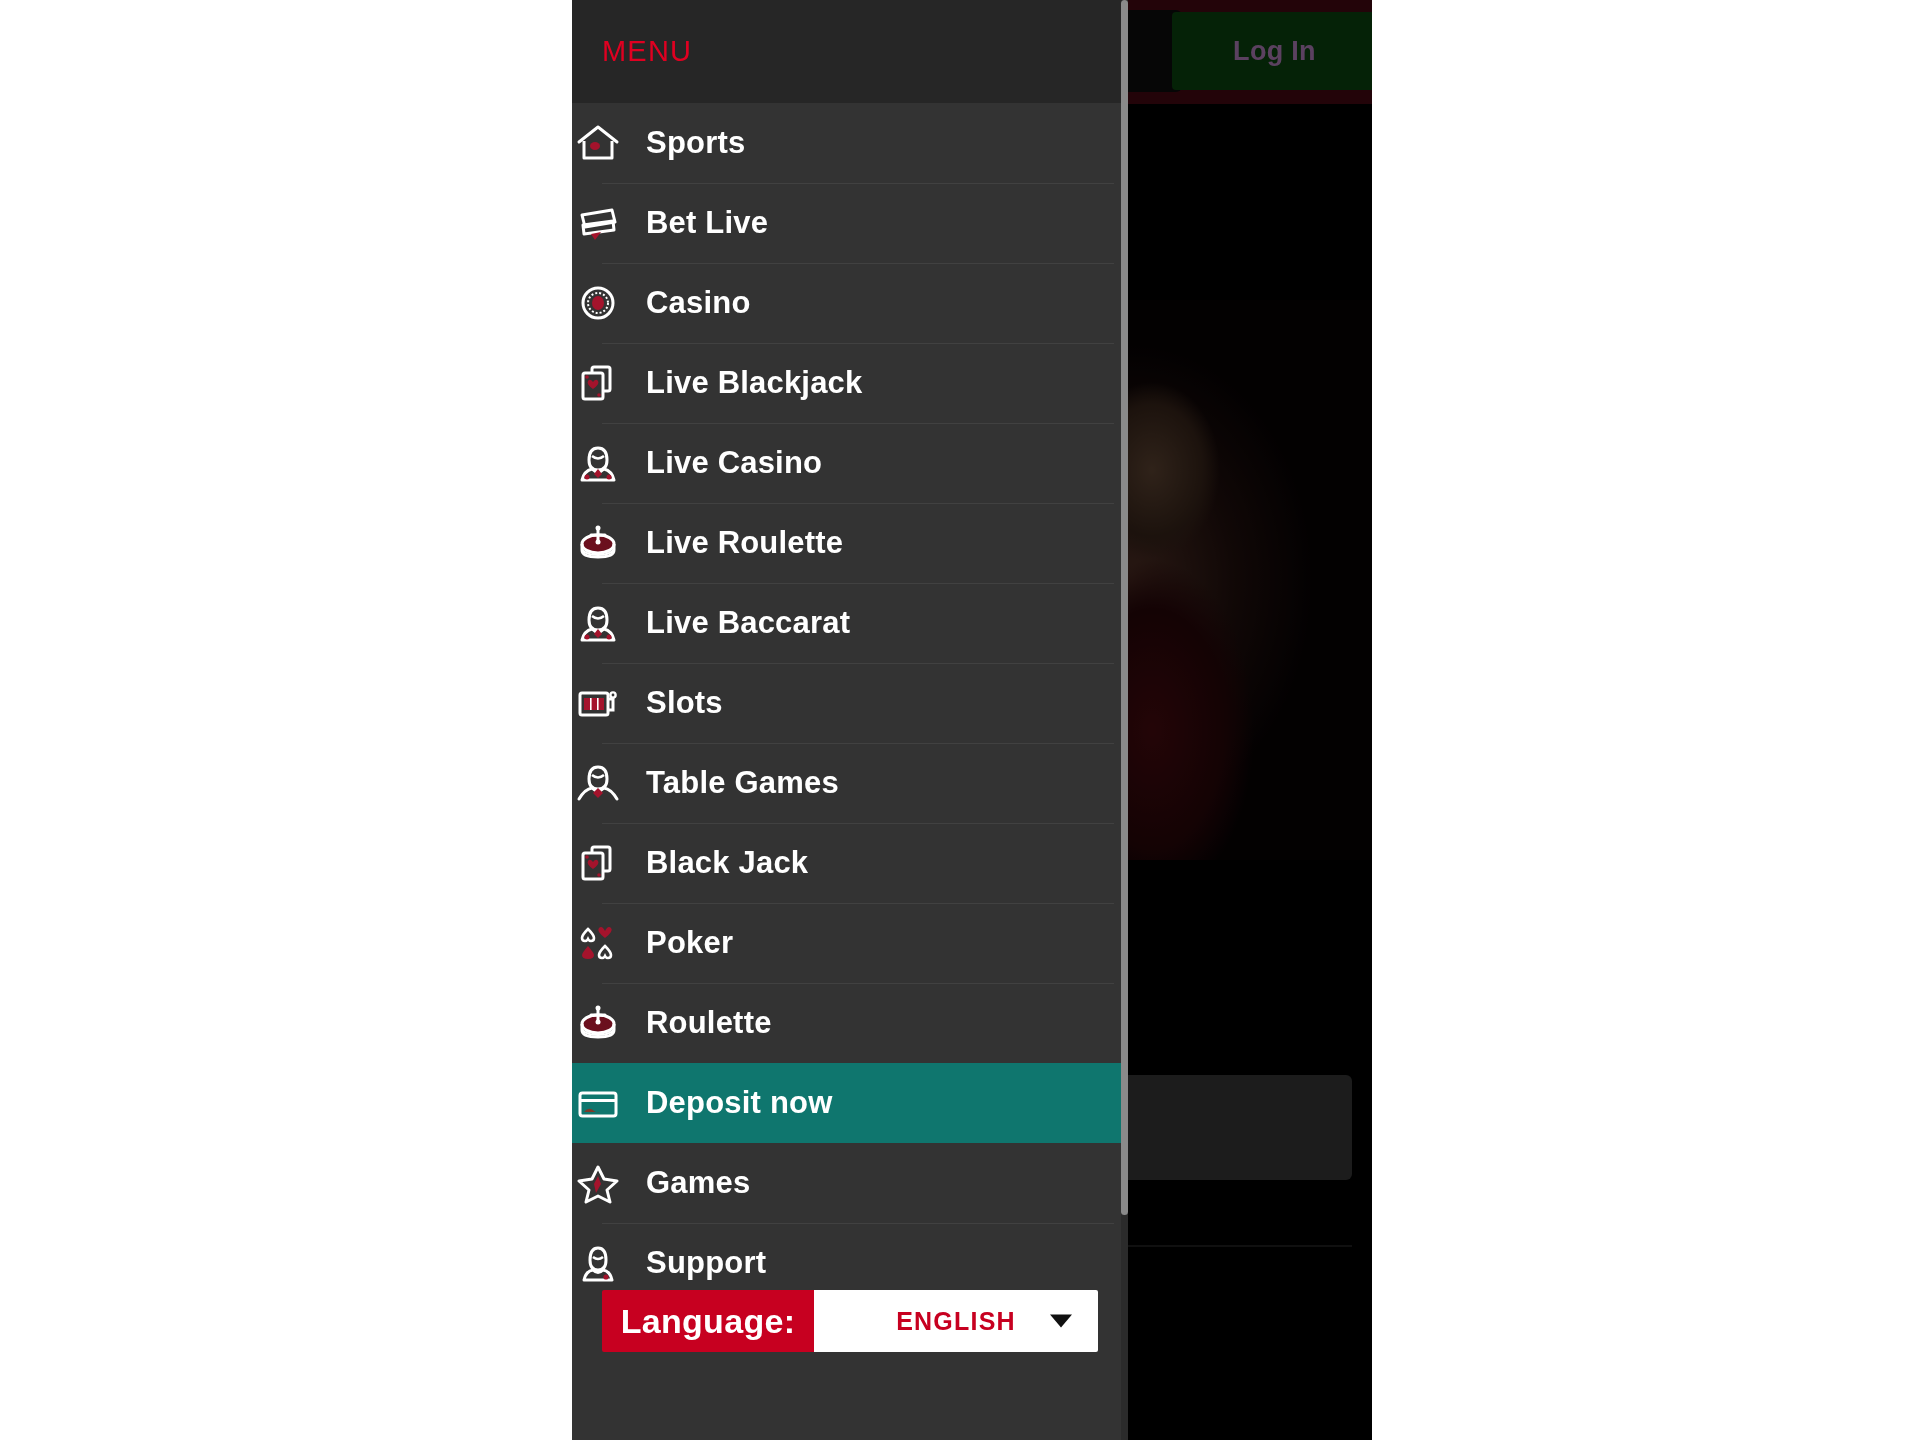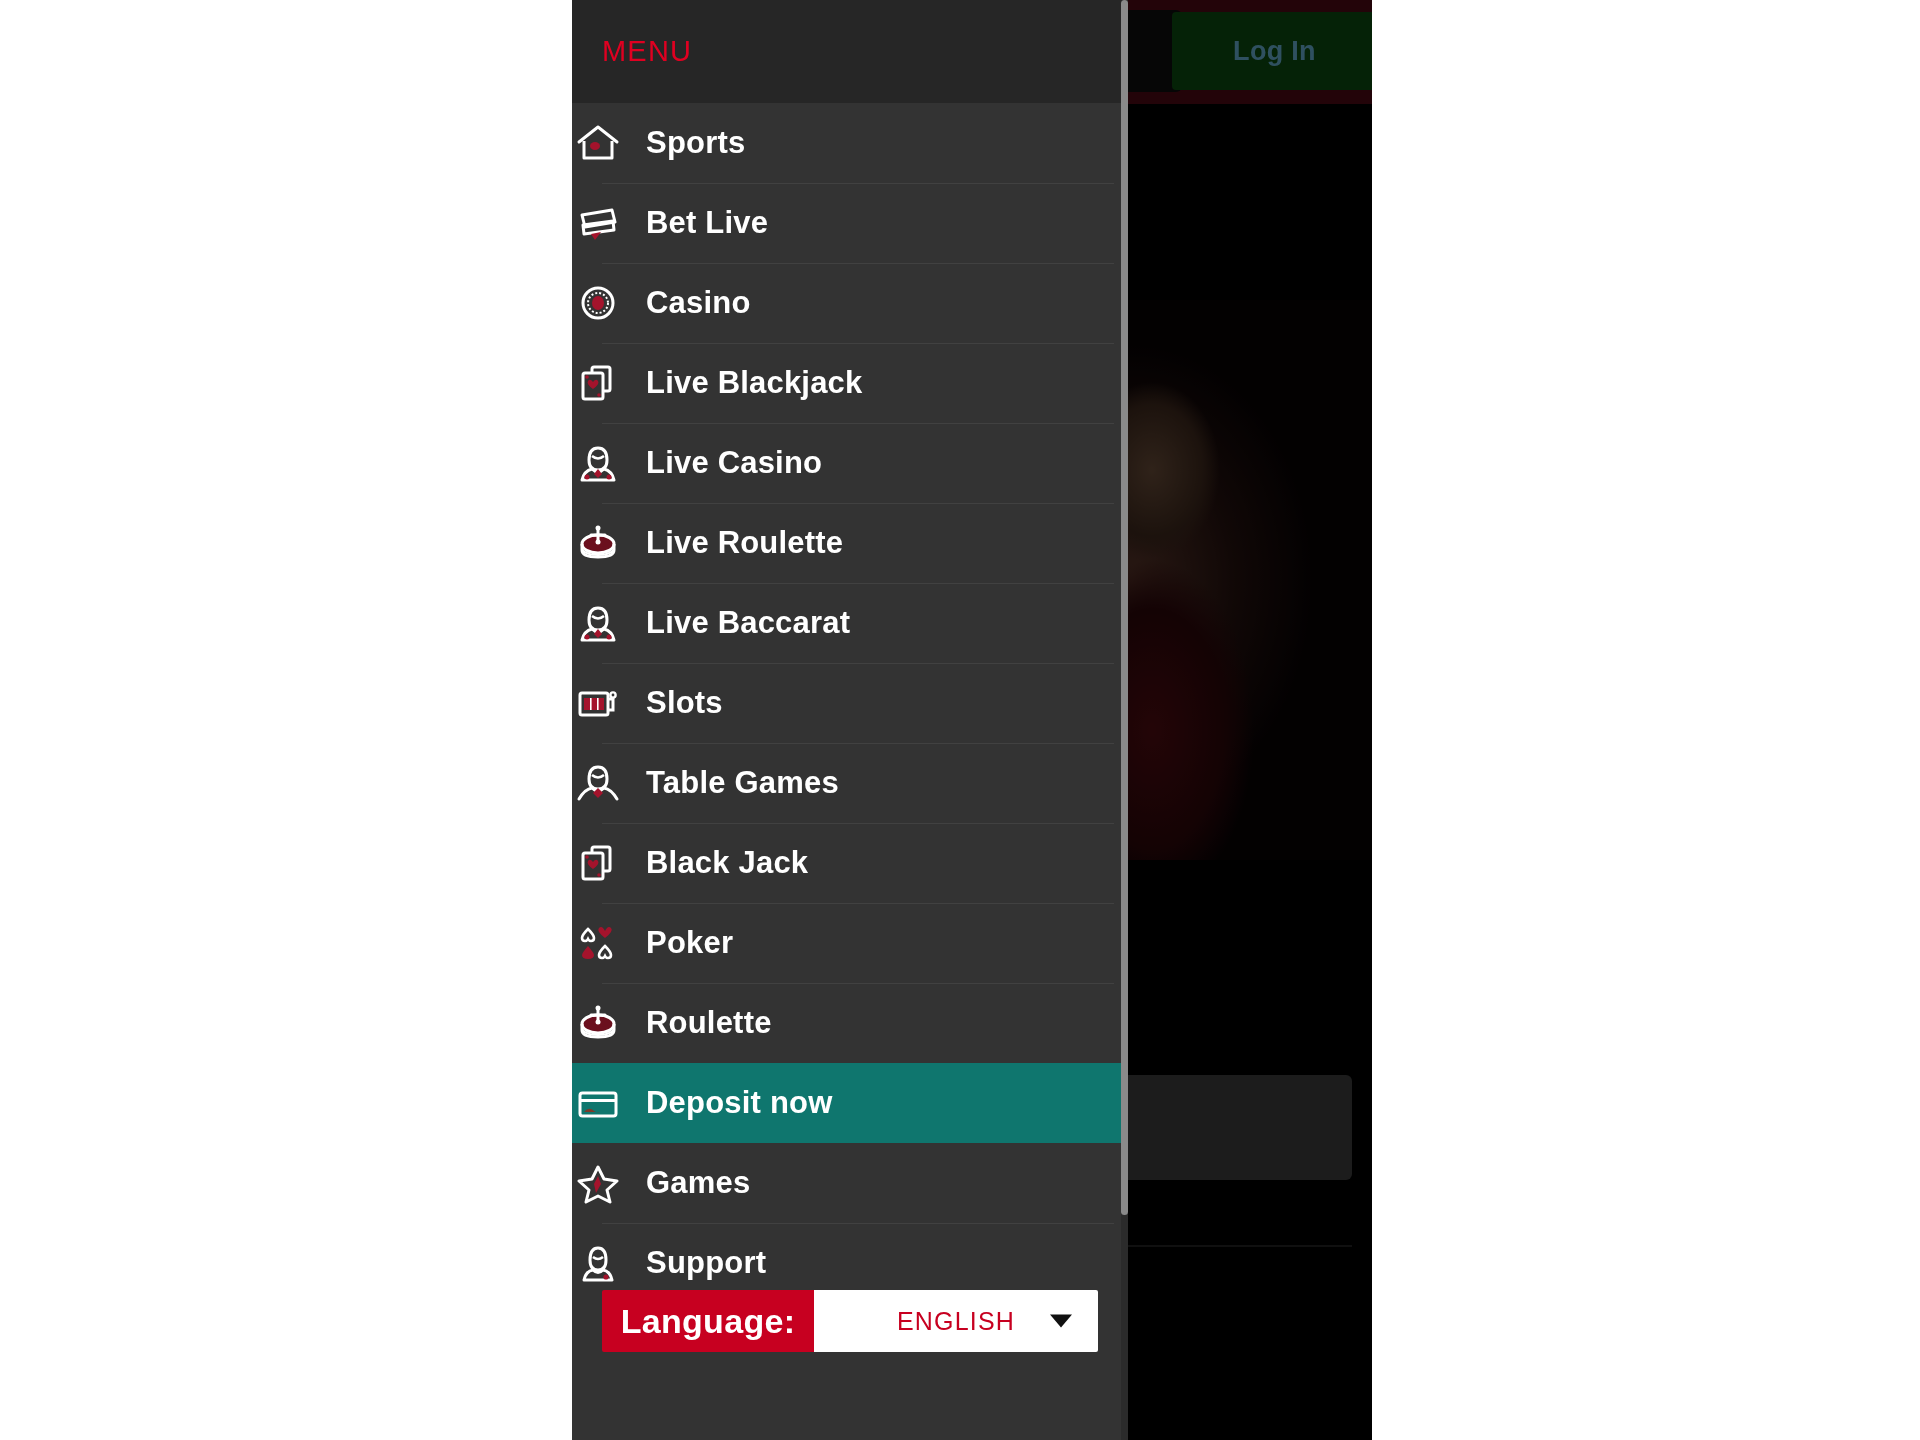--- a/index.html
+++ b/index.html
@@ -28,21 +28,21 @@
   .app-topbar {
     position: absolute; left: 0; top: 0;
     width: 800px; height: 104px;
     background: #5c0d18;
   }
   .login-btn {
     position: absolute; left: 600px; top: 12px;
     width: 205px; height: 78px;
     background: #0f5a14;
     border-radius: 4px;
-    color: #7dd3fc;
+    color: #f0abfc;
     font-size: 27px; font-weight: bold;
     display: flex; align-items: center; justify-content: center;
     letter-spacing: .3px;
   }
   .topbar-dark-chip {
     position: absolute; left: 540px; top: 10px;
     width: 70px; height: 82px;
     background: #111;
     border-radius: 6px;
   }
@@ -234,21 +234,21 @@
     letter-spacing: .3px;
   }
   .lang-select {
     flex: 1;
     background: #ffffff;
     display: flex; align-items: center; justify-content: center;
     position: relative;
   }
   .lang-value {
     color: #c70020;
-    font-size: 25px; font-weight: normal;
+    font-size: 25px; font-weight: bold;
     letter-spacing: 1.2px;
   }
   .lang-caret {
     position: absolute; right: 26px; top: 50%;
     transform: translateY(-50%);
     width: 0; height: 0;
     border-left: 11px solid transparent;
     border-right: 11px solid transparent;
     border-top: 13px solid #111111;
   }

